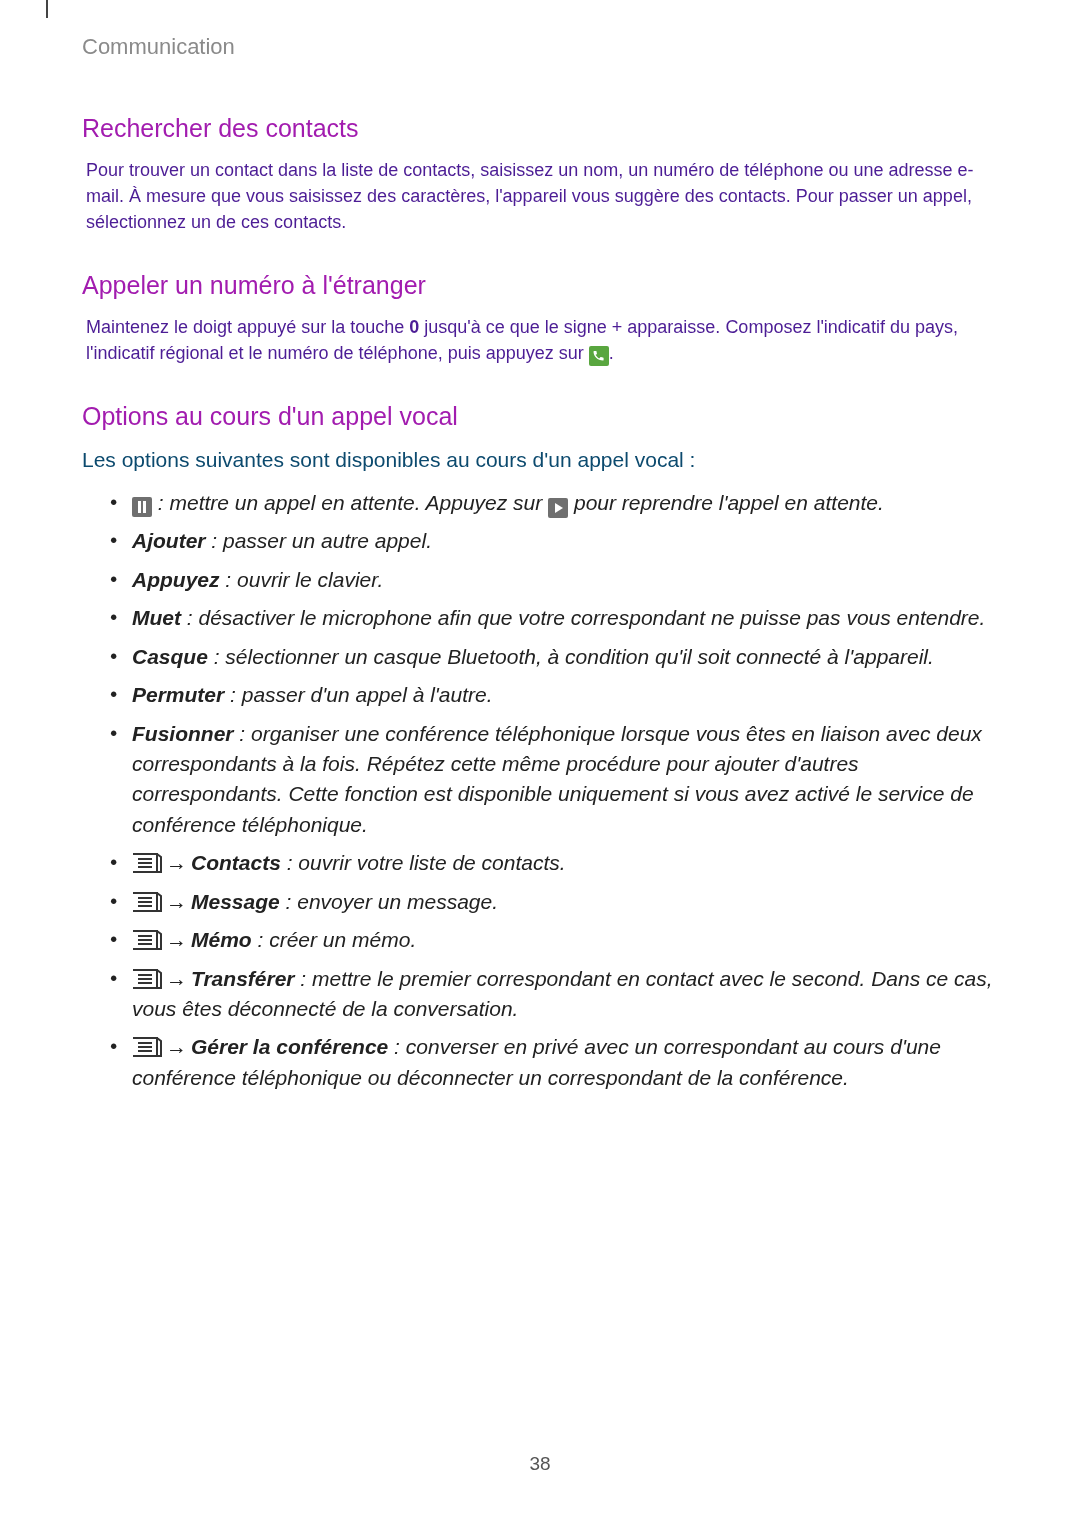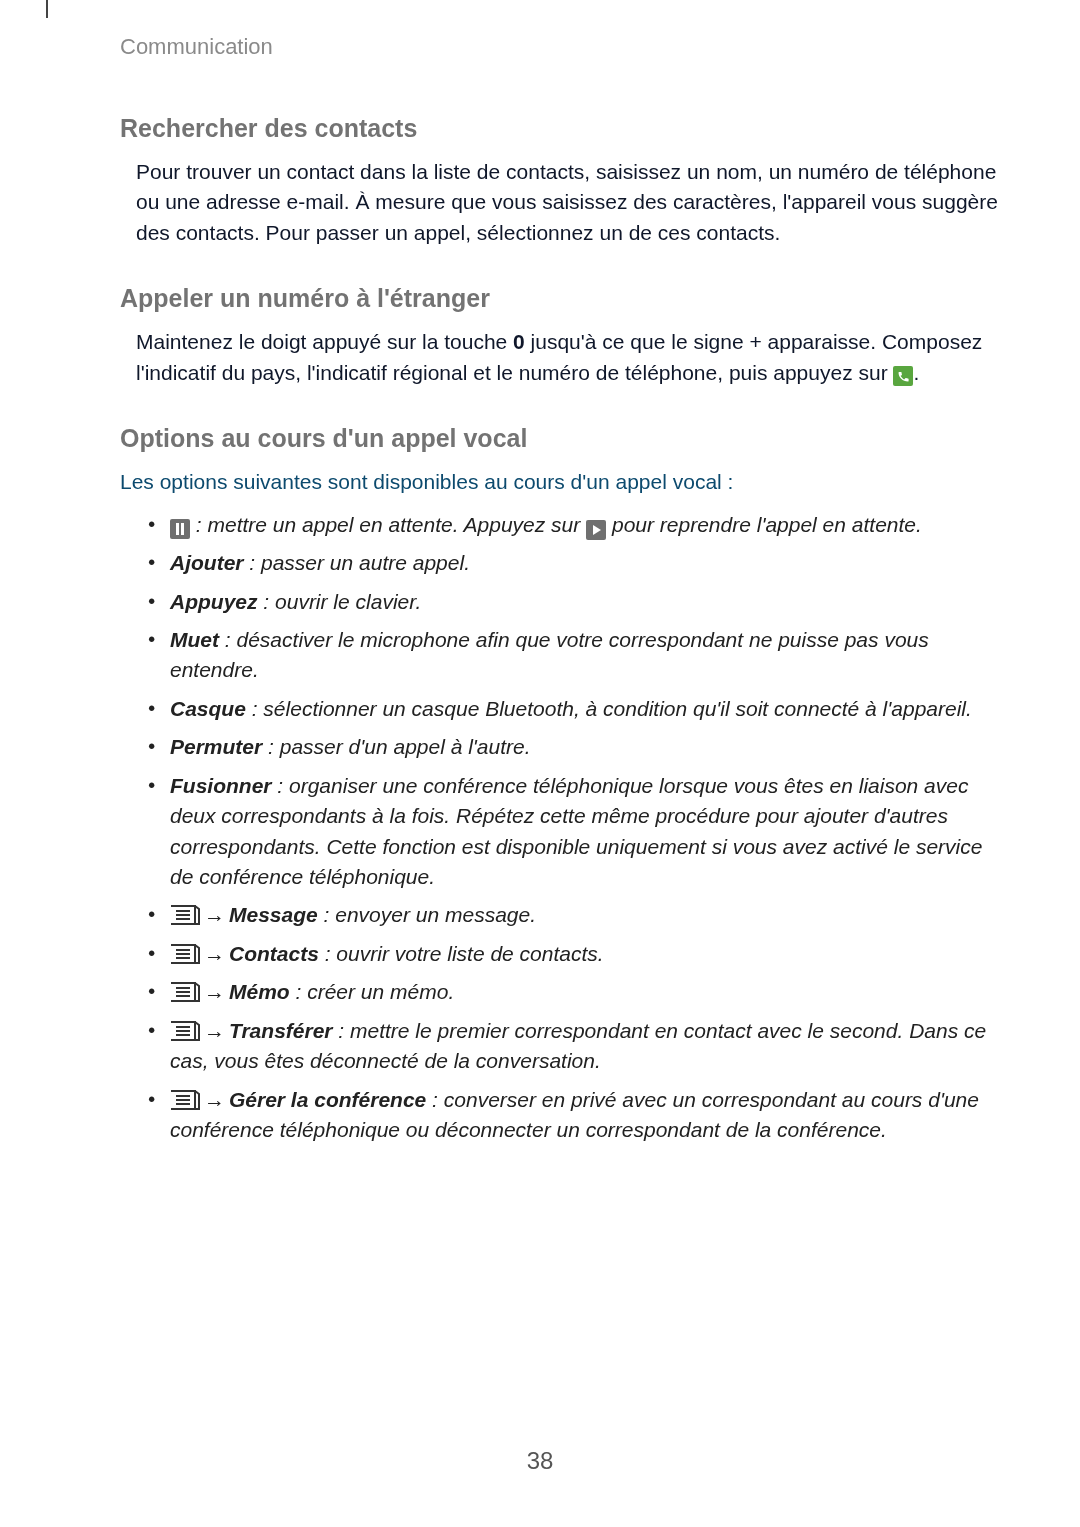--- a/index.html
+++ b/index.html
@@ -14,39 +14,39 @@
   }
   .tick {
     position: absolute;
     left: 46px;
     top: 0;
     width: 2px;
     height: 18px;
     background: #444;
   }
   .page {
-    padding: 34px 78px 0 120px;
+    padding: 34px 78px 0 82px;
   }
   .breadcrumb {
     color: #8a8a8a;
     font-size: 22px;
     margin-bottom: 54px;
     font-weight: 400;
   }
   h2.section-title {
     font-size: 25px;
-    font-weight: 700;
+    font-weight: 400;
     margin: 0 0 14px 0;
-    color: #737373;
+    color: #a21caf;
   }
   p.body {
-    font-size: 21px;
+    font-size: 18px;
     line-height: 1.45;
-    margin: 0 0 36px 16px;
-    color: #0f172a;
+    margin: 0 0 36px 4px;
+    color: #4c1d95;
   }
   p.intro {
     font-size: 21px;
     line-height: 1.45;
     margin: 0 0 12px 0;
     color: #0c4a6e;
   }
   .bold { font-weight: 700; }
   ul.opts {
     list-style: none;
@@ -104,21 +104,21 @@
     vertical-align: -3px;
   }
   .menu-icon svg { width: 30px; height: 20px; }
   .arrow { padding: 0 4px; }
   .page-num {
     position: absolute;
     bottom: 52px;
     left: 0;
     width: 100%;
     text-align: center;
-    font-size: 24px;
+    font-size: 19px;
     color: #555;
   }
 </style>
 </head>
 <body>
 
 <div class="tick"></div>
 
 <div class="page">
 
@@ -164,42 +164,42 @@
     <li><span class="bold">Fusionner</span><span> : organiser une conférence téléphonique lorsque vous êtes en liaison avec deux correspondants à la fois. Répétez cette même procédure pour ajouter d'autres correspondants. Cette fonction est disponible uniquement si vous avez activé le service de conférence téléphonique.</span></li>
 
     <li>
       <span class="menu-icon">
           <svg viewBox="0 0 30 20">
             <path fill="none" stroke="#333" stroke-width="2" d="M1 1 H25 V19 H1 M25 1 L29 4 V19 H25"></path>
             <line x1="6" y1="6" x2="20" y2="6" stroke="#333" stroke-width="2"></line>
             <line x1="6" y1="10" x2="20" y2="10" stroke="#333" stroke-width="2"></line>
             <line x1="6" y1="14" x2="20" y2="14" stroke="#333" stroke-width="2"></line>
           </svg>
+        </span><span class="arrow">→</span><span class="bold">Contacts</span><span> : ouvrir votre liste de contacts.</span>
+    </li>
+
+    <li>
+      <span class="menu-icon">
+          <svg viewBox="0 0 30 20">
+            <path fill="none" stroke="#333" stroke-width="2" d="M1 1 H25 V19 H1 M25 1 L29 4 V19 H25"></path>
+            <line x1="6" y1="6" x2="20" y2="6" stroke="#333" stroke-width="2"></line>
+            <line x1="6" y1="10" x2="20" y2="10" stroke="#333" stroke-width="2"></line>
+            <line x1="6" y1="14" x2="20" y2="14" stroke="#333" stroke-width="2"></line>
+          </svg>
         </span><span class="arrow">→</span><span class="bold">Message</span><span> : envoyer un message.</span>
     </li>
 
     <li>
       <span class="menu-icon">
           <svg viewBox="0 0 30 20">
             <path fill="none" stroke="#333" stroke-width="2" d="M1 1 H25 V19 H1 M25 1 L29 4 V19 H25"></path>
             <line x1="6" y1="6" x2="20" y2="6" stroke="#333" stroke-width="2"></line>
             <line x1="6" y1="10" x2="20" y2="10" stroke="#333" stroke-width="2"></line>
             <line x1="6" y1="14" x2="20" y2="14" stroke="#333" stroke-width="2"></line>
           </svg>
-        </span><span class="arrow">→</span><span class="bold">Contacts</span><span> : ouvrir votre liste de contacts.</span>
-    </li>
-
-    <li>
-      <span class="menu-icon">
-          <svg viewBox="0 0 30 20">
-            <path fill="none" stroke="#333" stroke-width="2" d="M1 1 H25 V19 H1 M25 1 L29 4 V19 H25"></path>
-            <line x1="6" y1="6" x2="20" y2="6" stroke="#333" stroke-width="2"></line>
-            <line x1="6" y1="10" x2="20" y2="10" stroke="#333" stroke-width="2"></line>
-            <line x1="6" y1="14" x2="20" y2="14" stroke="#333" stroke-width="2"></line>
-          </svg>
         </span><span class="arrow">→</span><span class="bold">Mémo</span><span> : créer un mémo.</span>
     </li>
 
     <li>
       <span class="menu-icon">
           <svg viewBox="0 0 30 20">
             <path fill="none" stroke="#333" stroke-width="2" d="M1 1 H25 V19 H1 M25 1 L29 4 V19 H25"></path>
             <line x1="6" y1="6" x2="20" y2="6" stroke="#333" stroke-width="2"></line>
             <line x1="6" y1="10" x2="20" y2="10" stroke="#333" stroke-width="2"></line>
             <line x1="6" y1="14" x2="20" y2="14" stroke="#333" stroke-width="2"></line>

